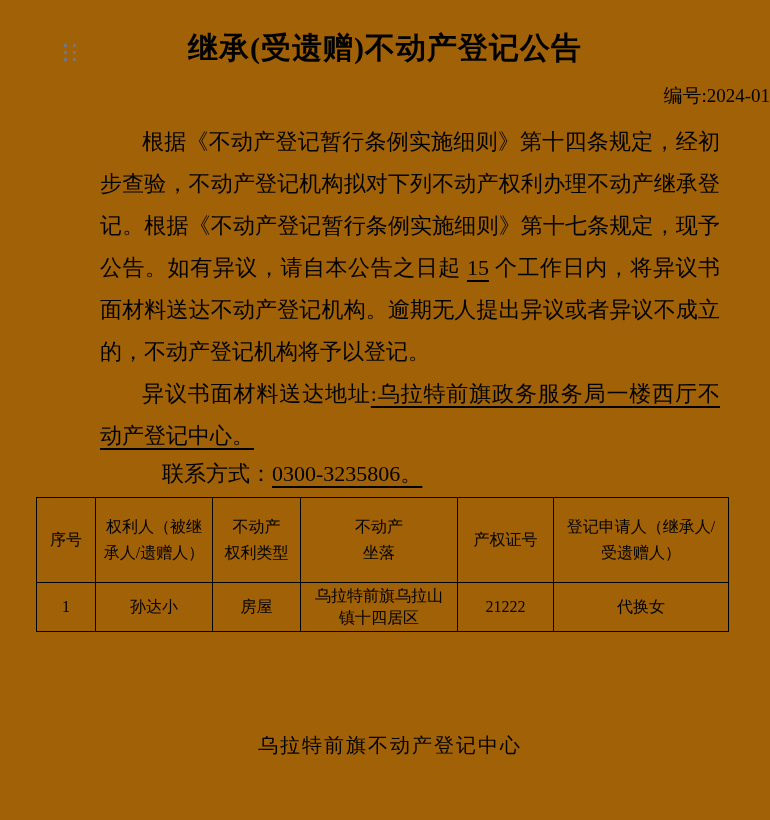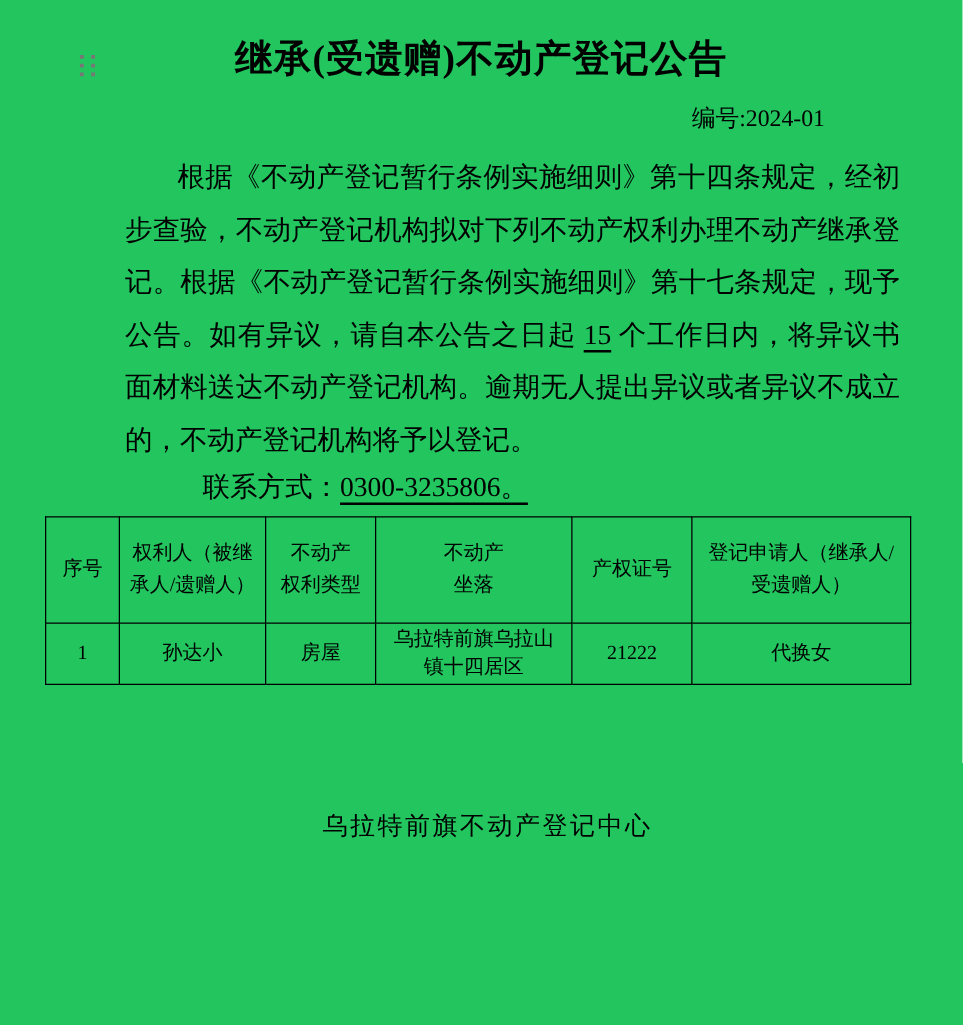--- a/index.html
+++ b/index.html
@@ -1,19 +1,19 @@
 <!DOCTYPE html>
 <html lang="zh"><head>
 <meta charset="utf-8">
 <style>
   html,body { margin:0; padding:0; background:#ffffff; }
   .page {
     position:relative;
     width:770px; height:820px;
-    background:#22c55e;
+    background:#a16207;
     color:#000;
     font-family:"Liberation Serif","DejaVu Serif",serif;
     overflow:hidden;
     box-sizing:border-box;
   }
   
   .drag-handle {
     position:absolute; left:64px; top:44px;
     display:grid;
     grid-template-columns:repeat(2,3px);
@@ -24,21 +24,20 @@
 
   .title {
     margin:30px 0 0 0;
     text-align:center;
     font-size:30px; font-weight:bold;
     line-height:36px;
     letter-spacing:1px;
   }
   .doc-number {
     margin-top:20px;
-    padding-right:110px;
     text-align:right;
     font-size:19px; line-height:20px;
   }
   .body-text {
     margin-top:15px;
     padding:0 50px 0 100px;
     font-size:22px;
     line-height:42px;
     text-align:justify;
     font-family:Liberation Serif, serif;
@@ -92,20 +91,21 @@
       <i></i>
       <i></i>
   </span>
 
   <h1 class="title">继承(受遗赠)不动产登记公告</h1>
 
   <div class="doc-number">编号:2024-01</div>
 
   <div class="body-text">
     <p class="p1"><span>根据《不动产登记暂行条例实施细则》第十四条规定，经初步查验，不动产登记机构拟对下列不动产权利办理不动产继承登记。根据《不动产登记暂行条例实施细则》第十七条规定，现予公告。如有异议，请自本公告之日起 </span><span class="u">15</span><span> 个工作日内，将异议书面材料送达不动产登记机构。逾期无人提出异议或者异议不成立的，不动产登记机构将予以登记。</span></p>
+    <p class="p2"><span>异议书面材料送达地址</span><span class="u">:乌拉特前旗政务服务局一楼西厅不动产登记中心。</span></p>
     <p class="p3"><span>联系方式：</span><span class="u">0300-3235806。</span></p>
   </div>
 
   <table class="notice">
     <colgroup>
       <col style="width:59px">
         <col style="width:117px">
         <col style="width:88px">
       <col style="width:157px">
         <col style="width:96px">

